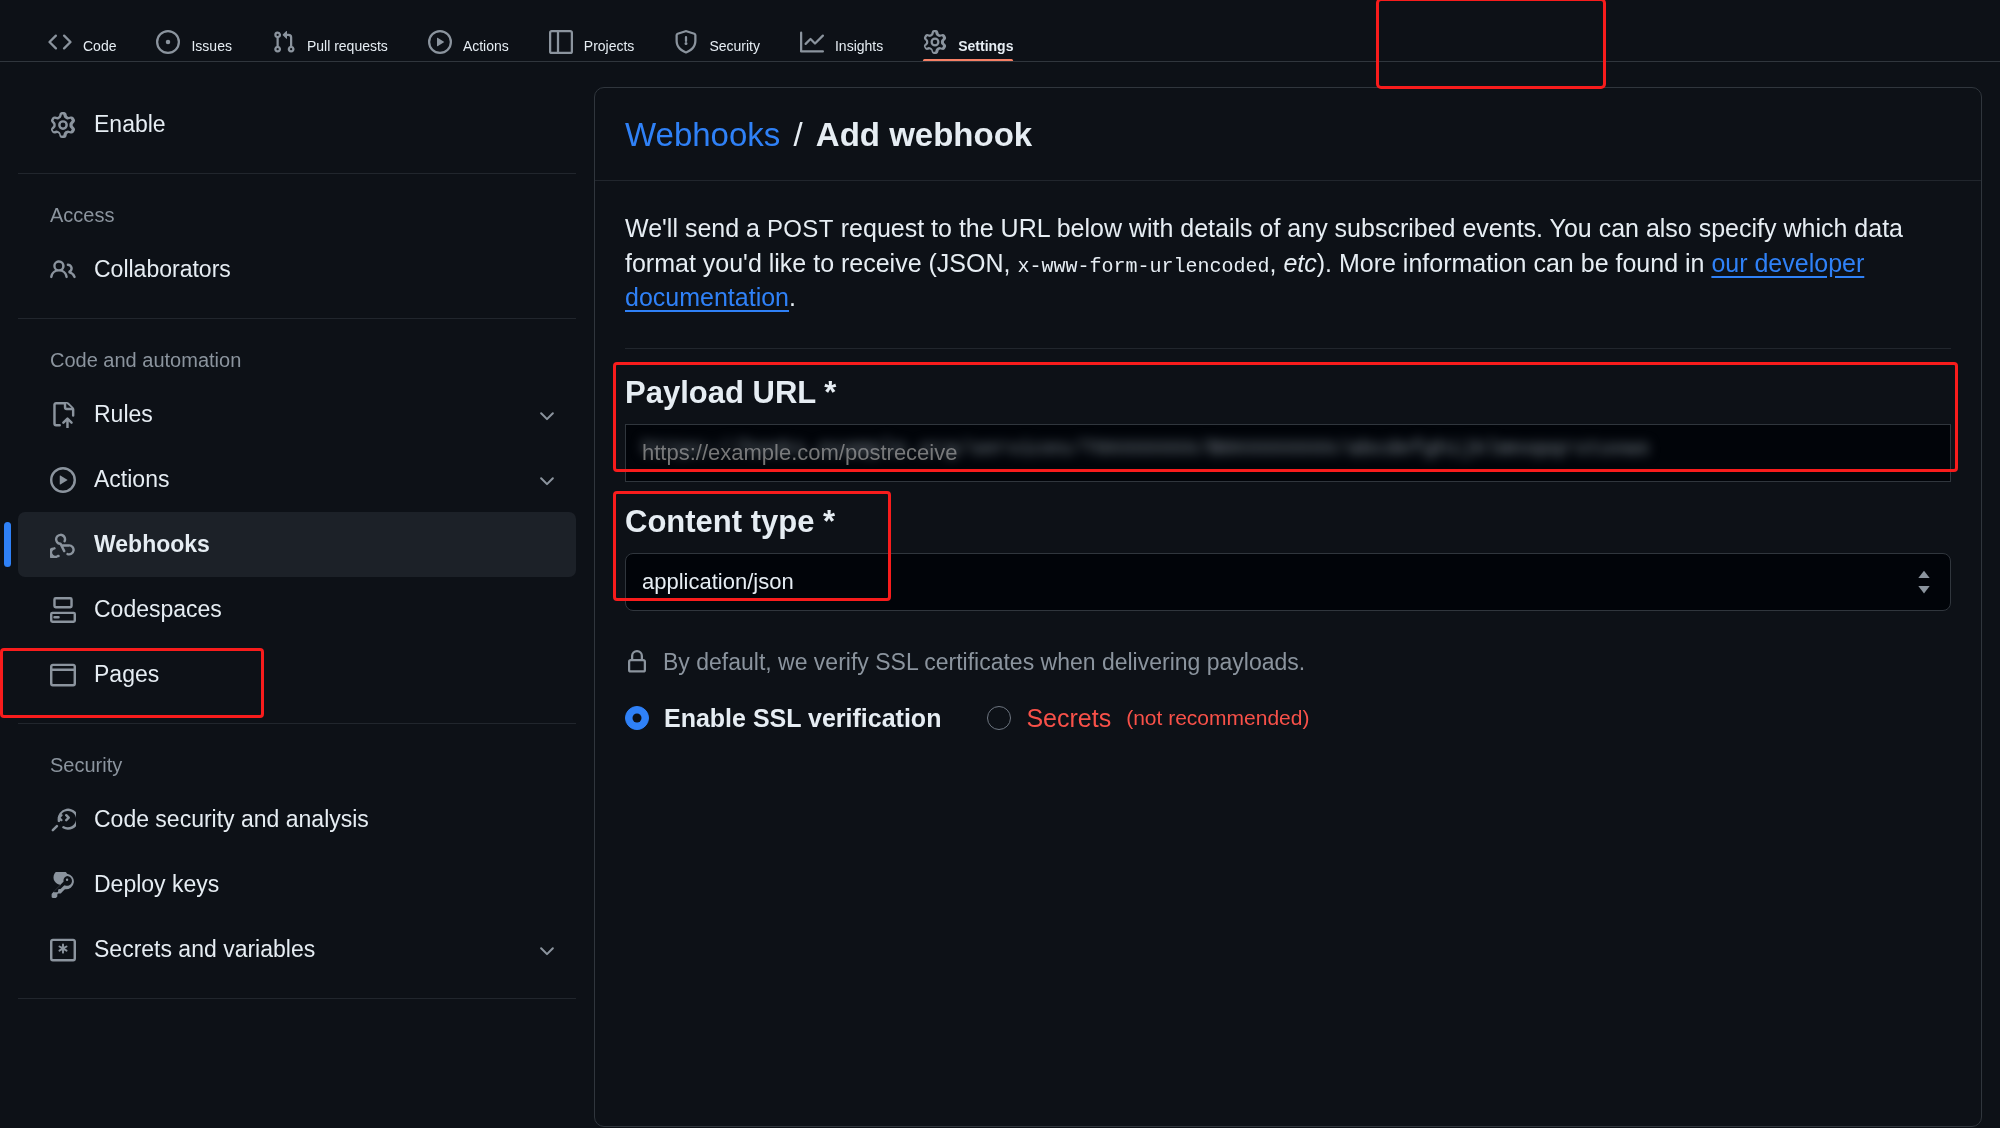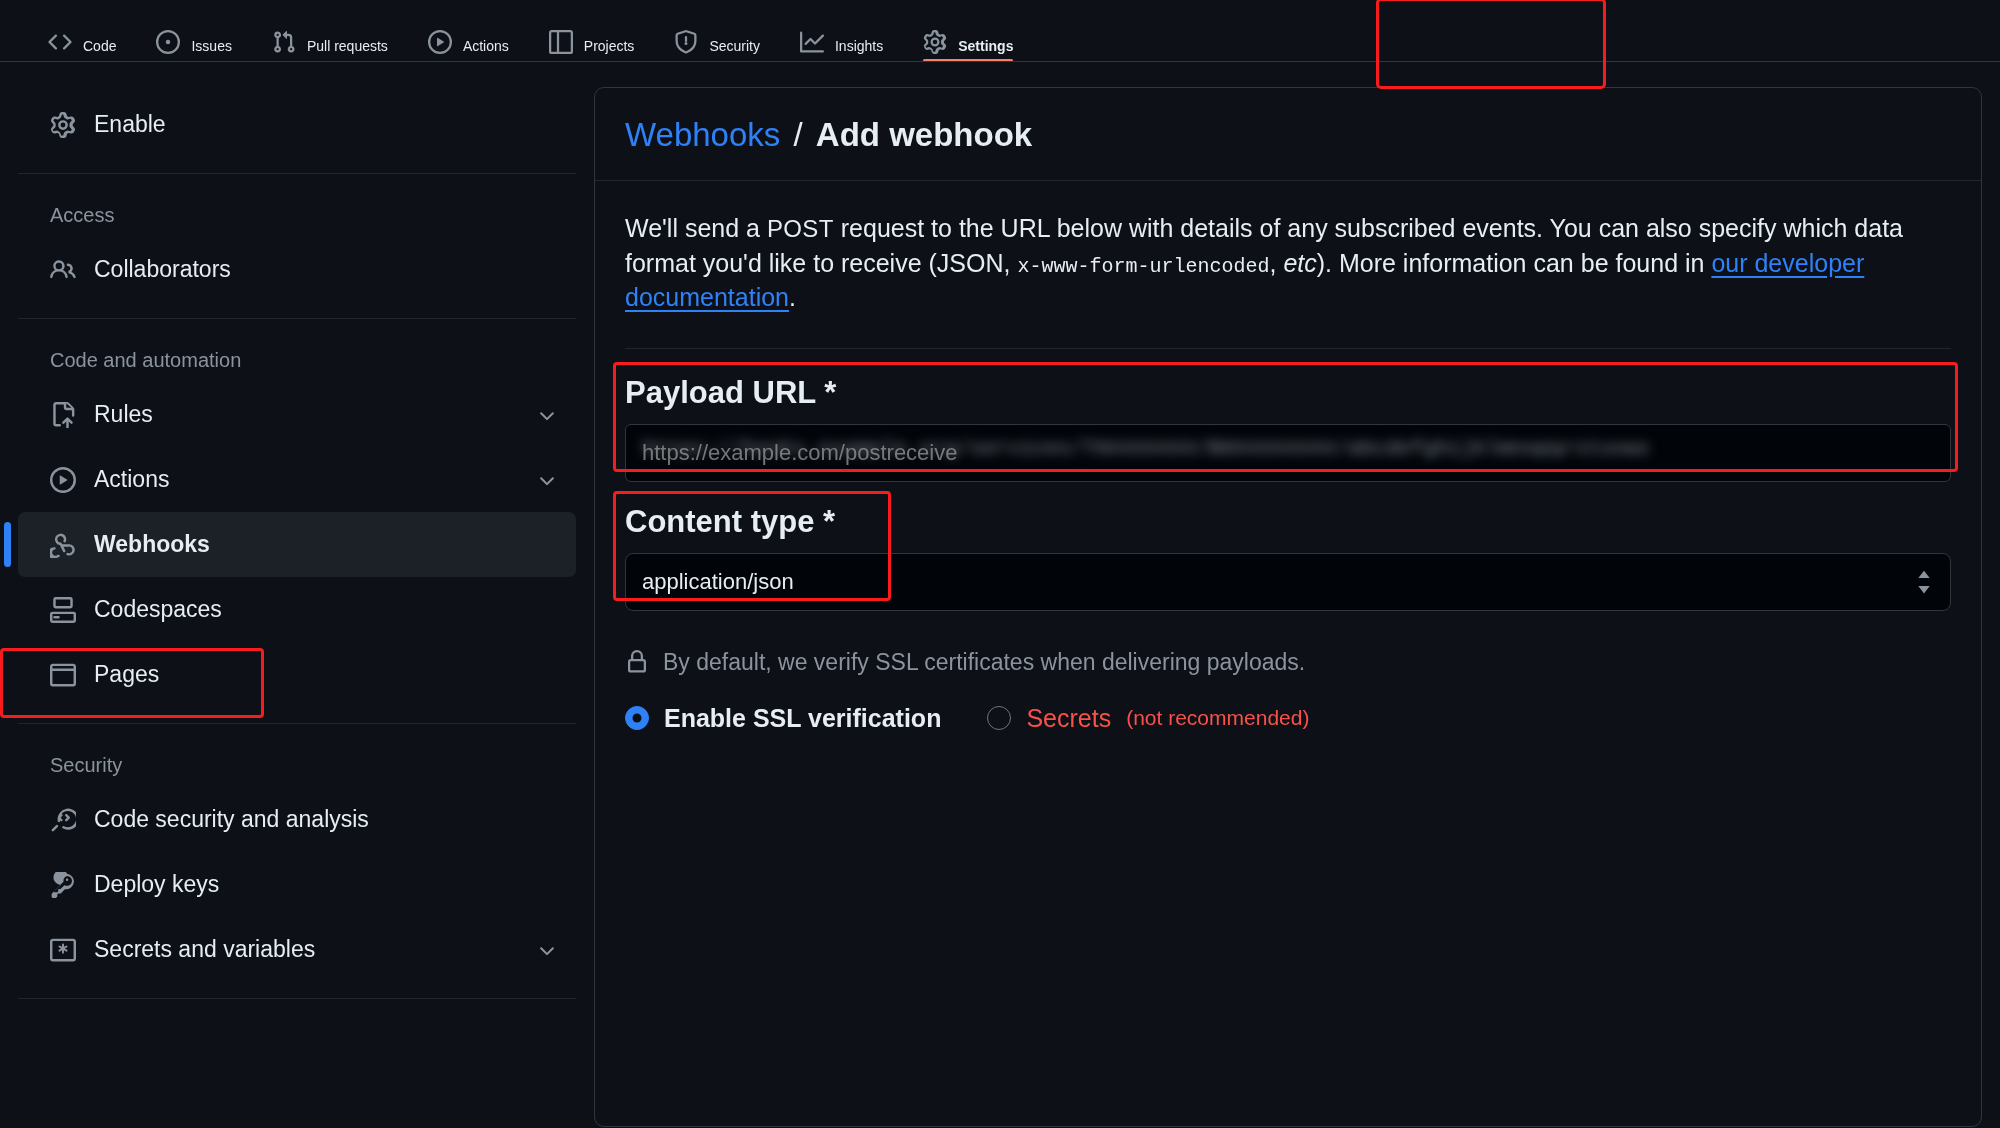--- a/index.html
+++ b/index.html
@@ -191,21 +191,21 @@
     font-size: 31px;
     font-weight: bold;
     color: #e6edf3;
     margin-bottom: 13px;
   }
   .field-input {
     width: 100%;
     height: 58px;
     background: #010409;
     border: 1px solid #30363d;
-    border-radius: 6px;
+    border-radius: 0;
     padding: 16px 16px;
     color: #e6edf3;
     font-size: 22px;
     font-family: "Liberation Sans", sans-serif;
     outline: none;
   }
   
   .blurred-value {
     position: absolute;
     left: 17px;

